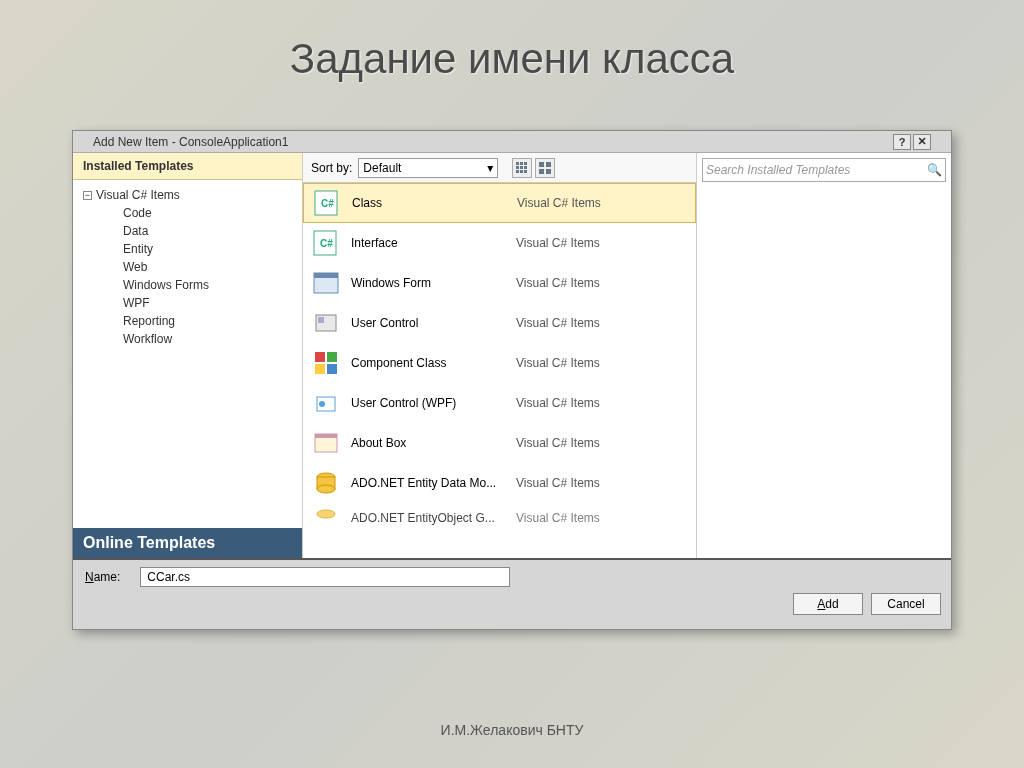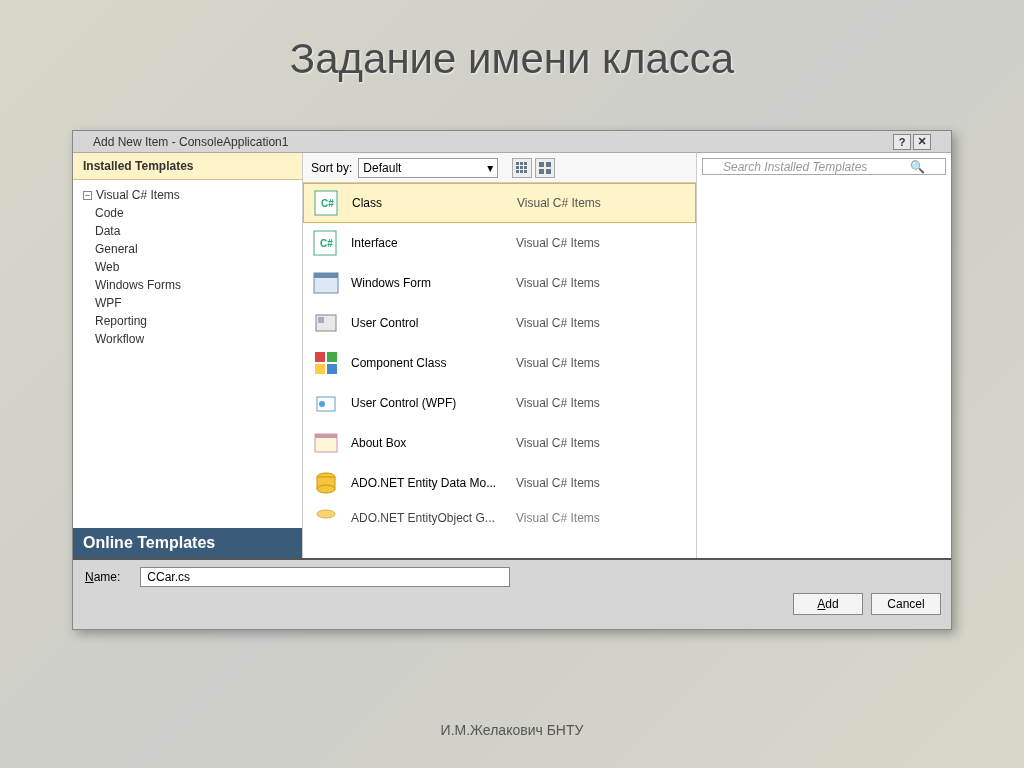--- a/index.html
+++ b/index.html
@@ -86,21 +86,21 @@
     padding: 2px 10px 2px 22px;
     cursor: pointer;
     white-space: nowrap;
   }
   .tree-item.root {
     padding-left: 10px;
     display: flex;
     align-items: center;
     gap: 4px;
   }
-  .tree-item.child { padding-left: 22px; }
+  .tree-item.child { padding-left: 50px; }
   .box-toggle {
     width: 9px; height: 9px;
     border: 1px solid #888;
     display: inline-flex;
     align-items: center;
     justify-content: center;
     font-size: 9px;
     line-height: 1;
   }
   .online-bar {
@@ -176,25 +176,25 @@
   .item-cat { color: #555; flex: 1; white-space: nowrap; overflow: hidden; text-overflow: ellipsis; }
   .rightpanel {
     width: 255px;
     border-left: 1px solid #ccc;
     background: #fff;
     display: flex;
     flex-direction: column;
   }
   .search-box {
     margin: 5px;
-    height: 17px;
+    height: 24px;
     border: 1px solid #aaa;
     display: flex;
     align-items: center;
-    padding: 0 20px;
+    padding: 0 3px;
     font-size: 12px;
     color: #999;
     font-style: italic;
     justify-content: space-between;
   }
   .desc {
     padding: 8px 10px;
     font-size: 12px;
     color: #333;
   }
@@ -265,21 +265,21 @@
   <div class="dialog-body">
     <div class="sidebar">
       <div class="sidebar-header">Installed Templates</div>
       <div class="tree">
         <div class="tree-item root">
           <span class="box-toggle">−</span>
           <span>Visual C# Items</span>
         </div>
         <div class="tree-item child">Code</div>
         <div class="tree-item child">Data</div>
-        <div class="tree-item child">General</div>
+        <div class="tree-item child">Entity</div>
         <div class="tree-item child">Web</div>
         <div class="tree-item child">Windows Forms</div>
         <div class="tree-item child">WPF</div>
         <div class="tree-item child">Reporting</div>
         <div class="tree-item child">Workflow</div>
       </div>
       <div class="online-bar">Online Templates</div>
     </div>
 
     <div class="center">

